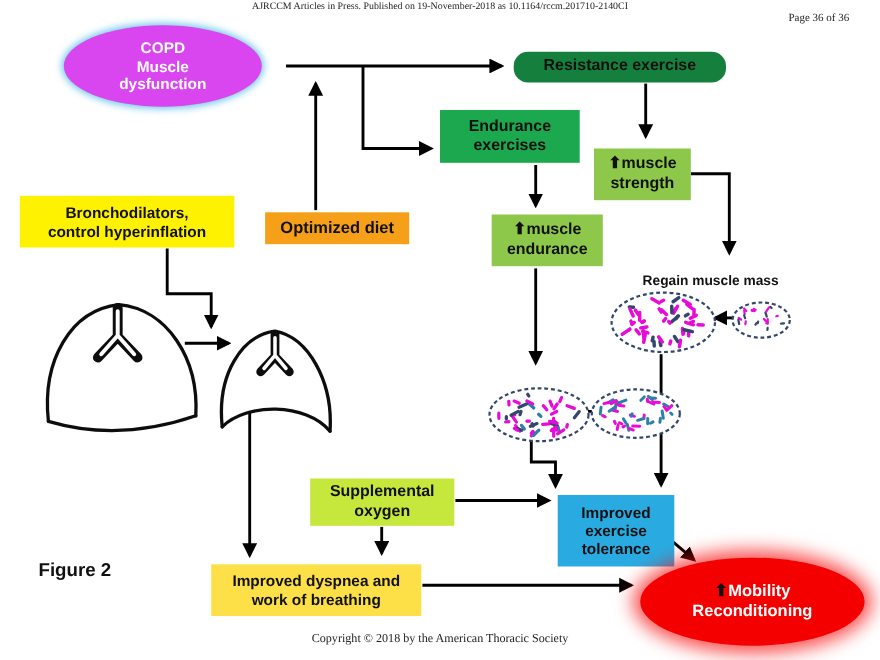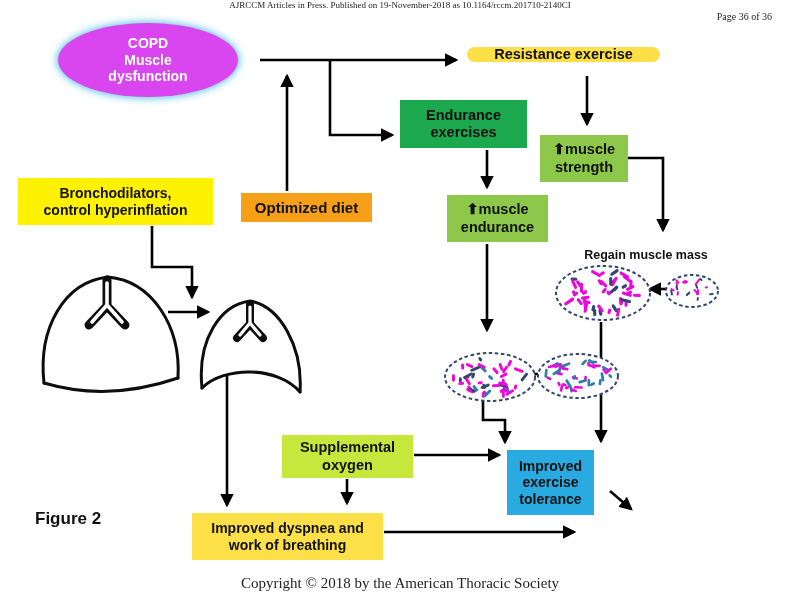--- a/index.html
+++ b/index.html
@@ -20,21 +20,21 @@
   .conn{fill:none;stroke:#000;stroke-width:2.6;}
 </style>
 </head>
 <body>
 
 <div class="canvas">
 
   <div class="abs serif" style="left:0;right:0;top:6;text-align:center;font-size:9px;color:#222;">AJRCCM Articles in Press. Published on 19-November-2018 as 10.1164/rccm.201710-2140CI</div>
   <div class="abs serif" style="right:28px;top:11px;font-size:10px;color:#222;">Page 36 of 36</div>
   <div class="abs" style="left:35px;top:509px;font-size:17px;font-weight:bold;">Figure 2</div>
-  <div class="abs serif" style="left:0;right:0;top:575px;text-align:center;font-size:15px;color:#222;">Copyright © 2018 by the American Thoracic Society</div>
+  <div class="abs serif" style="left:0;right:0;top:575px;text-align:center;font-size:11px;color:#222;">Copyright © 2018 by the American Thoracic Society</div>
 
   <svg class="overlay" width="800" height="600" viewBox="0 0 800 600">
     <defs>
       <marker id="ah" viewBox="0 0 10 10" refX="8.2" refY="5" markerWidth="5.2" markerHeight="5.2" orient="auto">
         <path d="M0 0 L10 5 L0 10 z" fill="#000"></path>
       </marker>
     </defs>
 
     <g>
       <path class="conn" d="M260 60 H456" marker-end="url(#ah)"></path>
@@ -241,38 +241,42 @@
 
   <div class="node ellipse copd" style="left: 58px; top: 23px; width: 180px; height: 74px; font-size: 14px; background-color: #d946ef;">COPD
 Muscle
 dysfunction</div>
 
   <div class="node" style="left: 18px; top: 178px; width: 195px; height: 47px; font-size: 14px; background-color: rgb(255, 242, 0);">Bronchodilators,
 control hyperinflation</div>
 
   <div class="node" style="left: 222px; top: 193px; width: 131px; height: 29px; font-size: 15px; background-color: rgb(246, 160, 26); margin-left: 19px;">Optimized diet</div>
 
-  <div class="node" style="left: 467px; top: 47px; width: 193px; height: 15px; font-size: 14.5px; background-color: #fde047; border-radius: 13px;">Resistance exercise</div>
+  <div class="node" style="left: 467px; top: 47px; width: 193px; height: 28px; font-size: 14.5px; background-color: #15803d; border-radius: 13px;">Resistance exercise</div>
 
   <div class="node" style="left: 400px; top: 100px; width: 127px; height: 48px; font-size: 14.5px; background-color: rgb(27, 168, 78);">Endurance
 exercises</div>
 
   <div class="node" style="left: 540px; top: 135px; width: 88px; height: 47px; font-size: 14.5px; background-color: rgb(141, 200, 75);">⬆muscle
 strength</div>
 
   <div class="node" style="left: 447px; top: 195px; width: 101px; height: 47px; font-size: 14.5px; background-color: rgb(141, 200, 75);">⬆muscle
 endurance</div>
 
   <div class="lbl" style="left:581px;top:248px;width:130px;font-size:12.5px;">Regain muscle mass</div>
 
 
   <div class="node" style="left: 282px; top: 435px; width: 131px; height: 43px; font-size: 14.5px; background-color: rgb(198, 232, 60);">Supplemental
 oxygen</div>
 
   <div class="node" style="left: 192px; top: 513px; width: 191px; height: 47px; font-size: 14px; background-color: #fde047;">Improved dyspnea and
 work of breathing</div>
 
-  <div class="node" style="left: 507px; top: 450px; width: 87px; height: 65px; font-size: 14px; background-color: rgb(41, 171, 226);">Improved
+  <div class="node" style="left: 507px; top: 450px; width: 106px; height: 65px; font-size: 14px; background-color: rgb(41, 171, 226);">Improved
 exercise
 tolerance</div>
 
+  <div class="node ellipse mobility" style="left: 582px; top: 507px; width: 204px; height: 80px; font-size: 15px; background-color: rgb(244, 0, 0);">
+    <div><span class="blkarrow">⬆</span><span>Mobility</span></div>
+    <div>Reconditioning</div>
+  </div>
 
 </div>
 
 </body></html>

